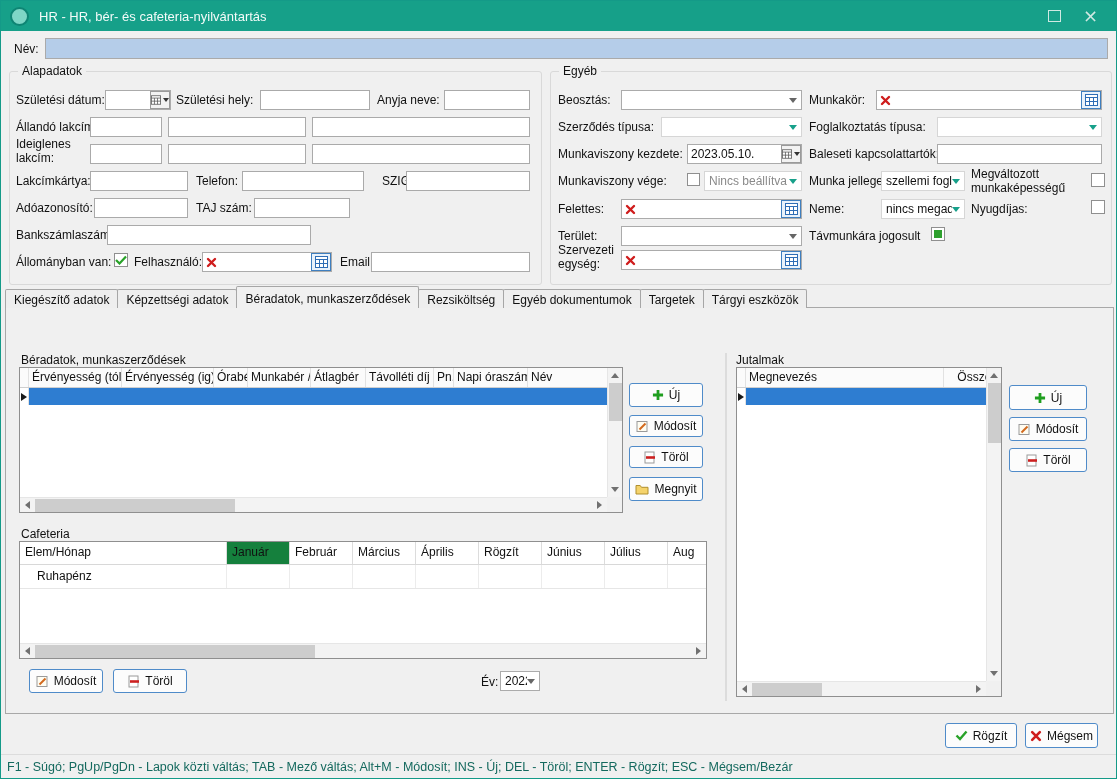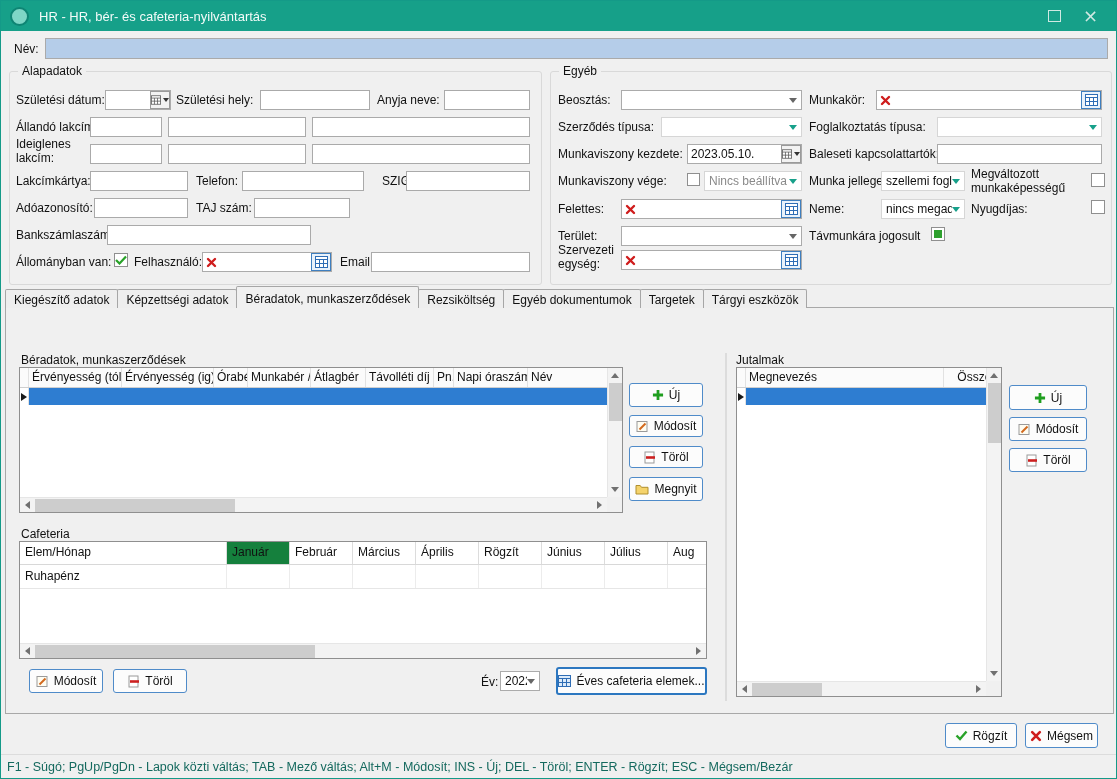--- a/index.html
+++ b/index.html
@@ -64,21 +64,21 @@
   .sbtn{flex:0 0 15px;height:15px;display:flex;align-items:center;justify-content:center;}
   .tU{width:0;height:0;border-left:4px solid transparent;border-right:4px solid transparent;border-bottom:5px solid #707070;}
   .tD{width:0;height:0;border-left:4px solid transparent;border-right:4px solid transparent;border-top:5px solid #707070;}
   .tL{width:0;height:0;border-top:4px solid transparent;border-bottom:4px solid transparent;border-right:5px solid #707070;}
   .tR{width:0;height:0;border-top:4px solid transparent;border-bottom:4px solid transparent;border-left:5px solid #707070;}
   
   .cghead{display:flex;height:22px;background:#fff;border-bottom:1px solid #d8d8d8;}
   .cgc{box-sizing:border-box;border-right:1px solid #dcdcdc;padding:3px 5px;white-space:nowrap;overflow:hidden;}
   .cgc.hl{background:#15803d;}
   .crow{display:flex;height:23px;border-bottom:1px solid #e6e6e6;}
-  .ccell{box-sizing:border-box;border-right:1px solid #ececec;padding:4px 5px;white-space:nowrap;overflow:hidden;}
+  .ccell{box-sizing:border-box;border-right:1px solid #ececec;padding:4px 17px;white-space:nowrap;overflow:hidden;}
   
   .btn{position:absolute;background:#fcfcfc;border:1px solid #4f8bc9;border-radius:3px;display:flex;
     align-items:center;justify-content:center;gap:5px;box-sizing:border-box;cursor:default;}
   .btn.default{border:2px solid #2c77c0;}
   .splitter{position:absolute;width:2px;background:#dcdcdc;}
   .statusbar{position:absolute;left:0;right:0;bottom:0;height:23px;background:#f0f0f0;border-top:1px solid #dcdcdc;
     display:flex;align-items:center;padding-left:6px;color:#14695e;font-size:12.5px;}
 </style>
 </head>
 <body>
@@ -394,27 +394,20 @@
           <rect x="2" y="1" width="9" height="11" fill="#fff" stroke="#9a9a9a"></rect>
           <path d="M3 6.5 H12" stroke="#cc2020" stroke-width="2.6"></path>
         </svg>
       <span>Töröl</span>
     </div>
     <span class="sec-title" style="left:475px;top:367px">Év:</span>
     <div class="combo" style="left:494px;top:363px;width:40px">
       <span class="cval">2022</span>
       <span class="arr-gray"></span>
     </div>
-    <div class="btn default" style="left:550px;top:359px;width:151px;height:28px">
-      <svg width="13" height="12" viewBox="0 0 13 12">
-          <rect x="0.5" y="0.5" width="12" height="11" fill="#dcebfa" stroke="#2e6db5"></rect>
-          <path d="M0.5 3.5 H12.5 M4.5 3.5 V11.5 M8.5 3.5 V11.5 M0.5 7.5 H12.5" stroke="#2e6db5" fill="none"></path>
-        </svg>
-      <span>Éves cafeteria elemek...</span>
-    </div>
 
     <div class="splitter" style="left:719px;top:45px;height:348px"></div>
 
     <span class="sec-title" style="left:730px;top:45px">Jutalmak</span>
     <div class="sunken" style="left:730px;top:59px;width:266px;height:330px">
       <div class="ghead">
         <div class="ind-col"></div>
         <div class="ghc" style="flex:0 0 198px">Megnevezés</div>
         <div class="ghc" style="flex:1;border-right:none;text-align:right">Összeg</div>
       </div>

